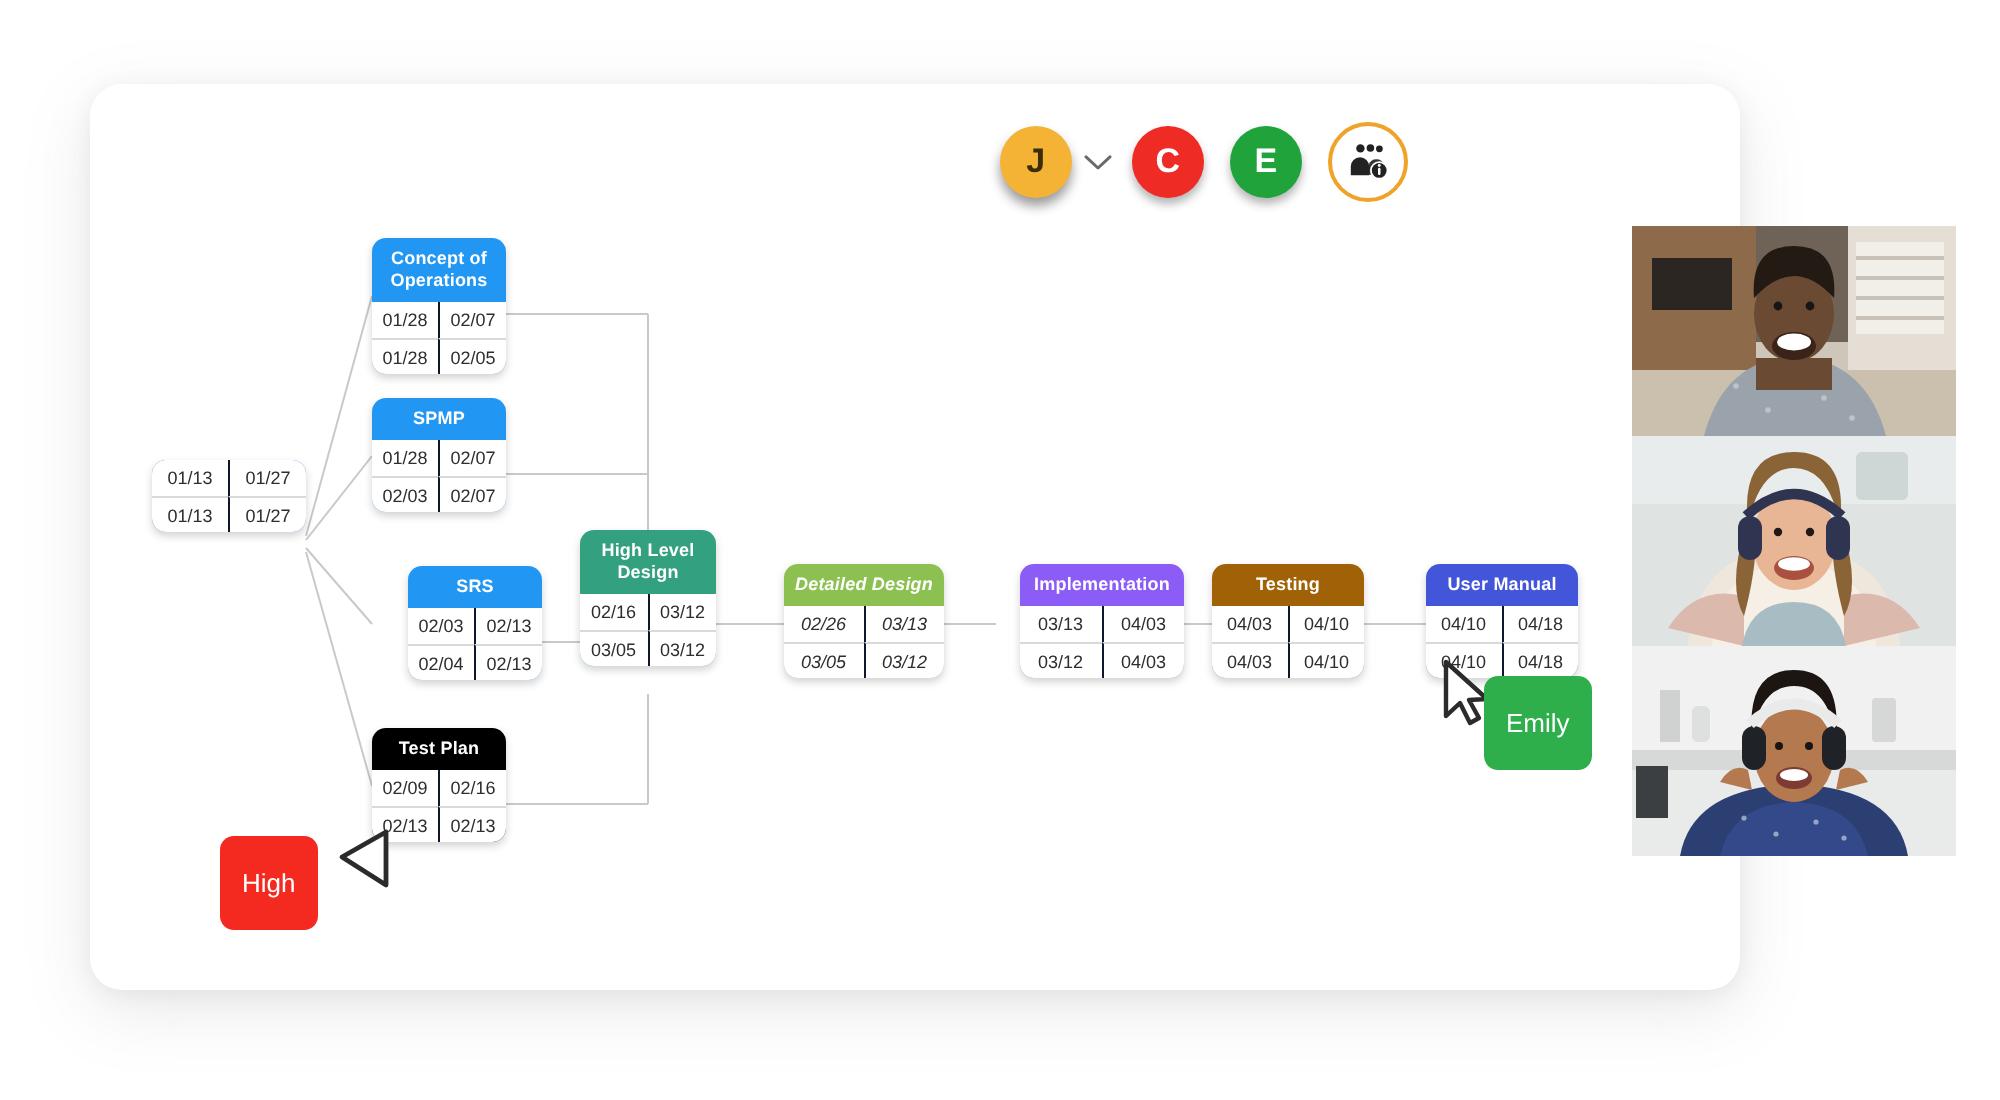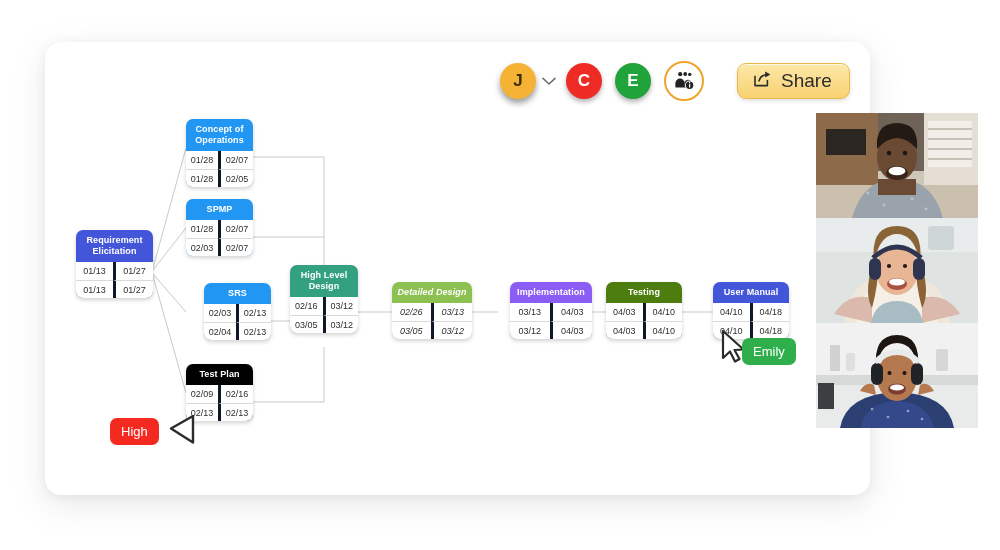--- a/index.html
+++ b/index.html
@@ -60,28 +60,28 @@
     text-align:center;padding:5px 3px;letter-spacing:.1px;
   }
   .node .grid{display:flex;flex-direction:column;background:#fff;}
   .node .row{display:flex;}
   .node .cell{
     flex:1;font-size:9px;color:#2e2e2e;text-align:right;
     padding:3px 1px;line-height:10px;min-height:18px;
     display:flex;align-items:center;justify-content:center;
     box-sizing:border-box;
   }
-  .node .row .cell + .cell{border-left:3px solid #0f172a;}
+  .node .row .cell + .cell{border-left:1px solid #0f172a;}
   .node .row + .row .cell{border-top:1px solid #d9d9d9;}
 
   
   .cursor-wrap{position:absolute;}
   .cursor-badge{
     position:absolute;border-radius:7px;color:#fff;font-size:13px;
-    padding:6px 11px;font-weight:400;white-space:nowrap;
+    padding:16px 11px;font-weight:400;white-space:nowrap;
   }
   .badge-caleb{background:#F42A21;}
   .badge-emily{background:#2EAF4B;}
 
   
   .video-rail{position:absolute;left:816px;top:113px;width:162px;}
   .tile{width:162px;height:105px;position:relative;overflow:hidden;}
   .tile.active{outline:2.5px solid #F0A32A;outline-offset:-2px;z-index:3;}
   .tile .scene{position:absolute;inset:0;}
 </style>
@@ -120,30 +120,20 @@
         <circle cx="17.7" cy="4.4" r="1.7" fill="#222"></circle>
         <path d="M3.4 13.2a4.6 4.6 0 0 1 9.2 0v4.4H3.4z" fill="#222"></path>
         <path d="M12.4 12.4a4.0 4.0 0 0 1 7.6 0v5.0h-7.6z" fill="#222" opacity=".92"></path>
         <circle cx="17.6" cy="15.2" r="4.6" fill="#fff"></circle>
         <circle cx="17.6" cy="15.2" r="3.7" fill="#222"></circle>
         <rect x="17.0" y="13.9" width="1.25" height="3.6" rx=".6" fill="#fff"></rect>
         <circle cx="17.62" cy="12.75" r=".72" fill="#fff"></circle>
       </svg>
     </div>
 
-    <div class="share-btn">
-      <span>
-        <svg width="20" height="18" viewBox="0 0 20 18" aria-hidden="true">
-          <path d="M3 6.4v9.2h12.4V10.6" fill="none" stroke="#2c2c2c" stroke-width="1.6" stroke-linecap="round" stroke-linejoin="round"></path>
-          <path d="M7.0 10.9C8.1 6.6 11.6 4.6 16.2 4.5" fill="none" stroke="#2c2c2c" stroke-width="1.6" stroke-linecap="round"></path>
-          <path d="M13.2 1.6 L18.3 4.5 L13.2 7.6 Z" fill="#2c2c2c"></path>
-        </svg>
-      </span>
-      <span class="lbl">Share</span>
-    </div>
   </div>
 
   <div class="diagram">
 
     <svg class="edges">
       <g stroke="#c9c9c9" stroke-width="1" fill="none">
 
         <path d="M153 268 L186 148"></path>
         <path d="M153 270 L186 228"></path>
         <path d="M153 274 L186 312"></path>
@@ -157,21 +147,20 @@
         <path d="M324 347 L324 402"></path>
 
         <path d="M358 312 L392 312"></path>
         <path d="M472 312 L498 312"></path>
         <path d="M580 312 L606 312"></path>
         <path d="M682 312 L713 312"></path>
       </g>
     </svg>
 
     <div class="node" style="left:76px;top:230px;width:77px;background:#4355D8;">
-      <div class="hdr">Requirement Elicitation</div>
       <div class="grid">
         <div class="row">
           <div class="cell">01/13</div>
           <div class="cell">01/27</div>
         </div>
         <div class="row">
           <div class="cell">01/13</div>
           <div class="cell">01/27</div>
         </div>
       </div>
@@ -268,21 +257,21 @@
           <div class="cell">03/13</div>
           <div class="cell">04/03</div>
         </div>
         <div class="row">
           <div class="cell">03/12</div>
           <div class="cell">04/03</div>
         </div>
       </div>
     </div>
 
-    <div class="node" style="left:606px;top:282px;width:76px;background:#4d7c0f;">
+    <div class="node" style="left:606px;top:282px;width:76px;background:#a16207;">
       <div class="hdr">Testing</div>
       <div class="grid">
         <div class="row">
           <div class="cell">04/03</div>
           <div class="cell">04/10</div>
         </div>
         <div class="row">
           <div class="cell">04/03</div>
           <div class="cell">04/10</div>
         </div>

